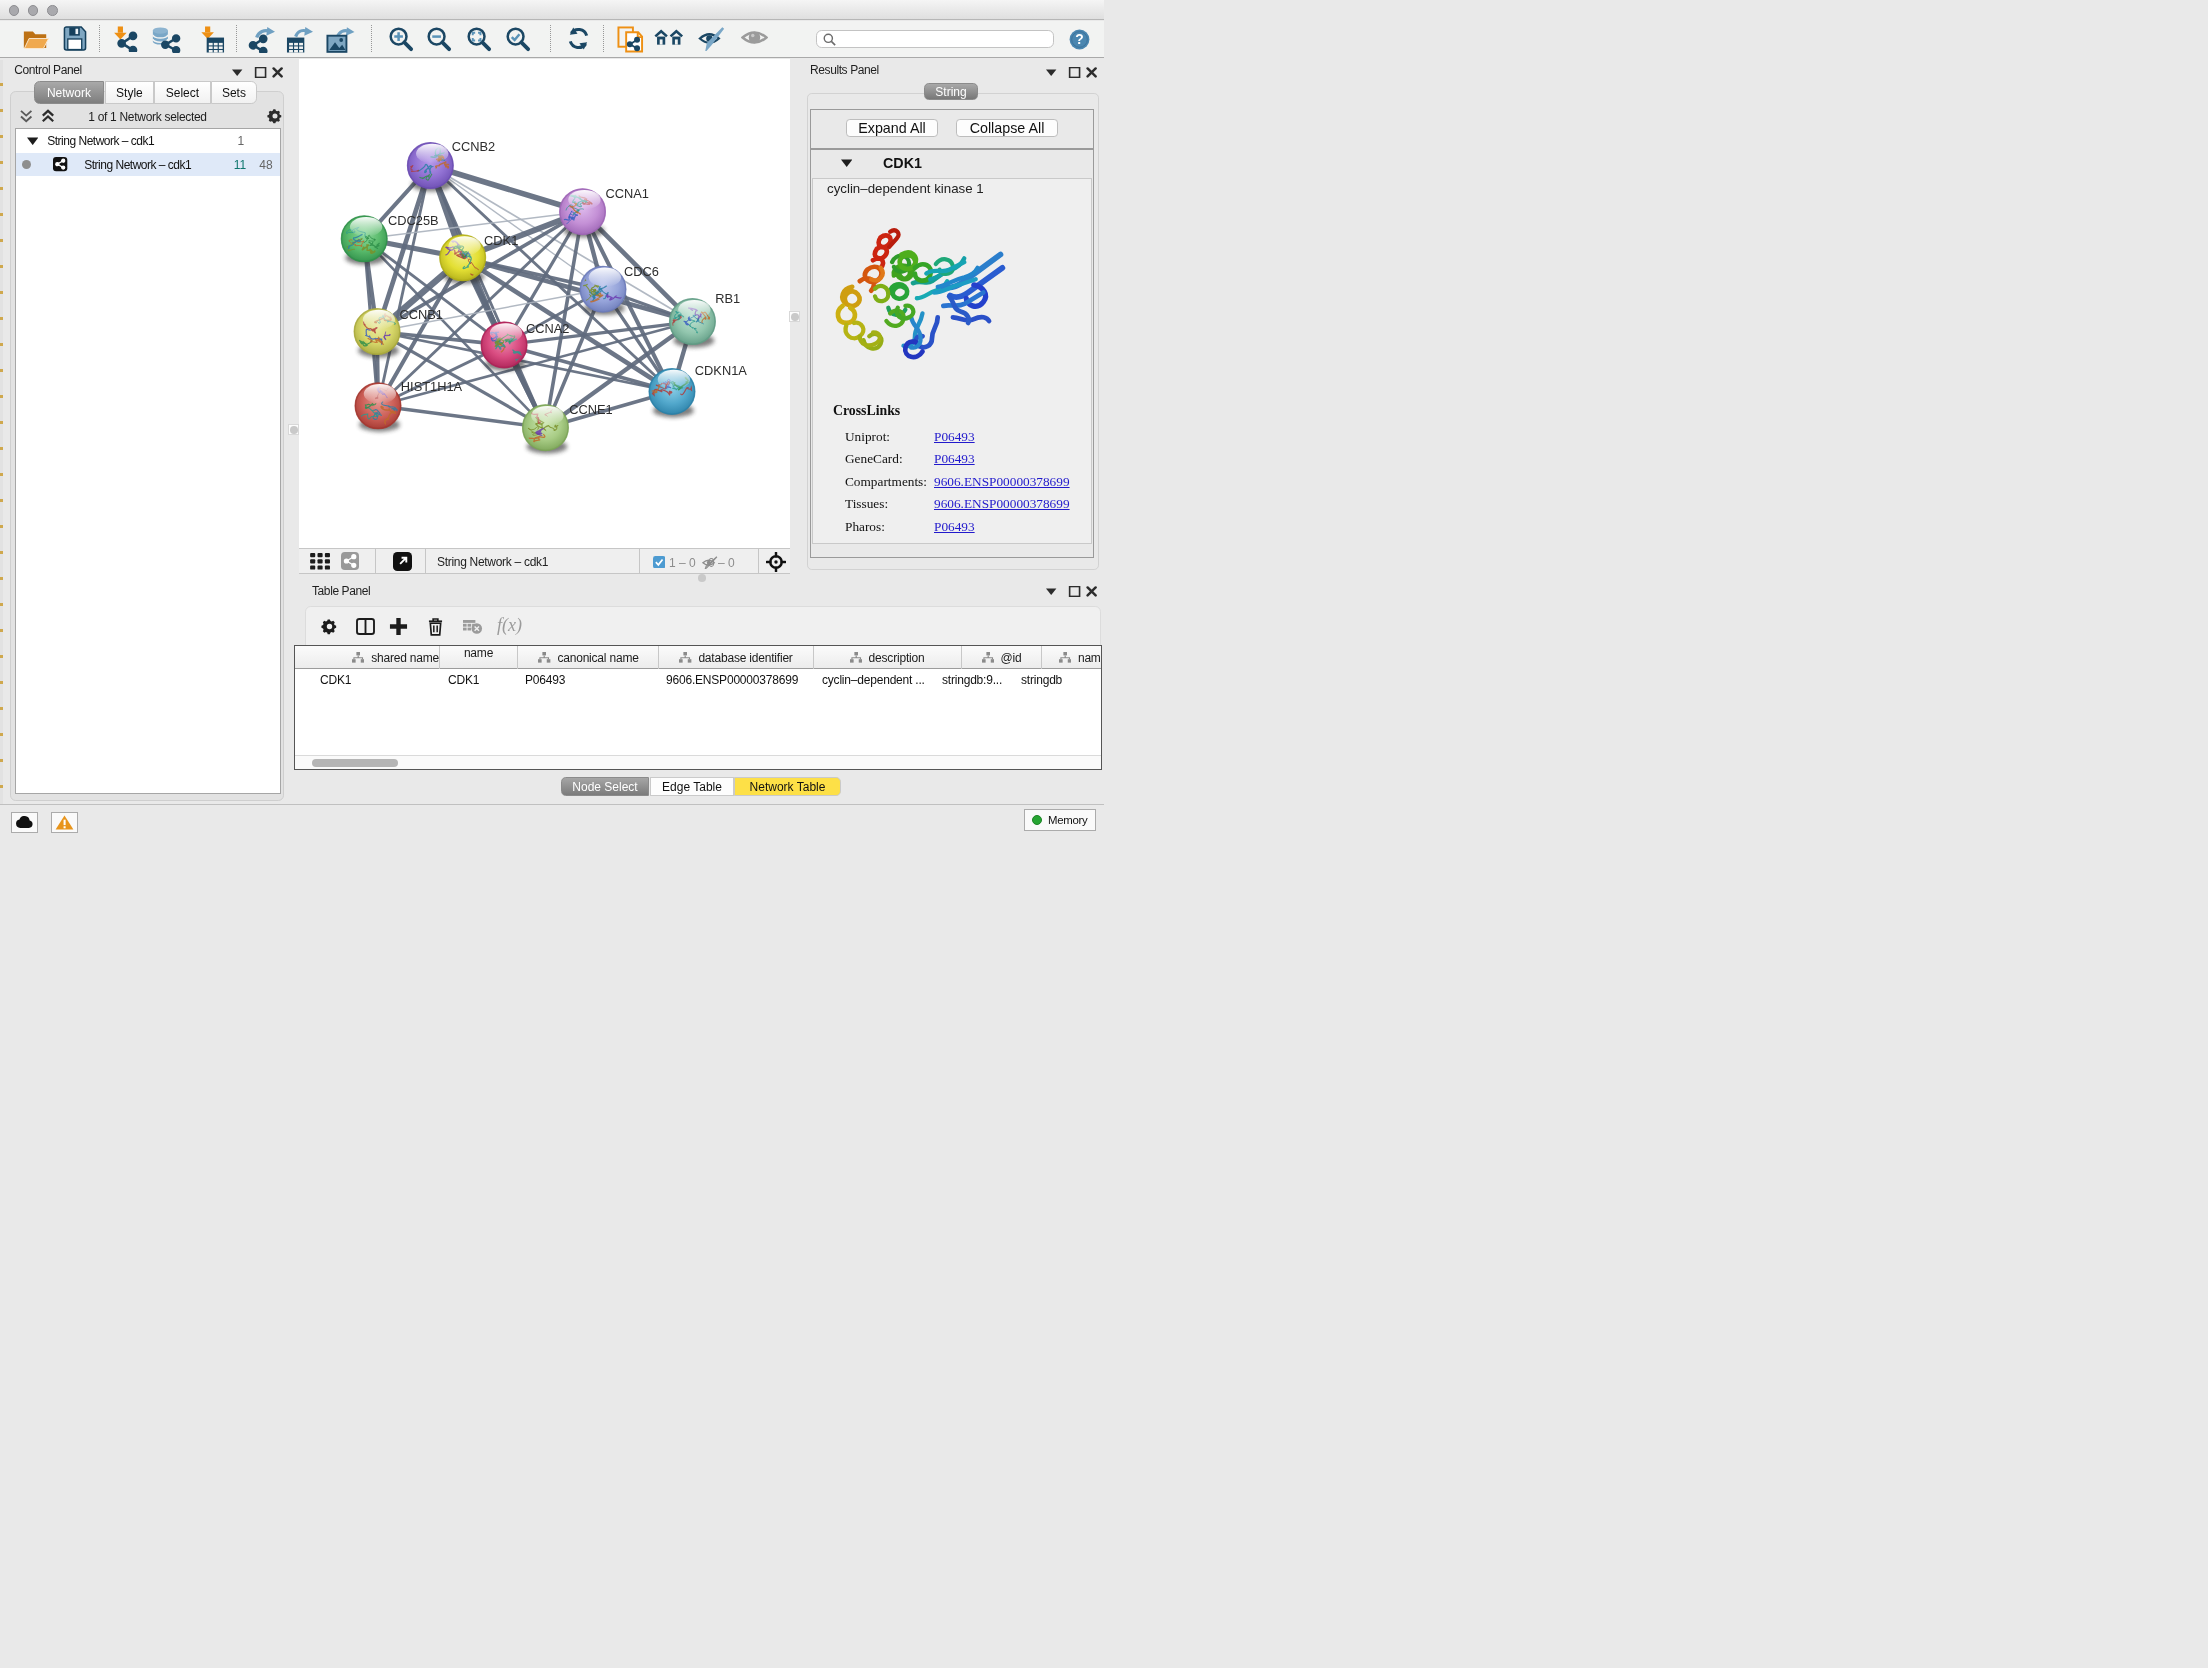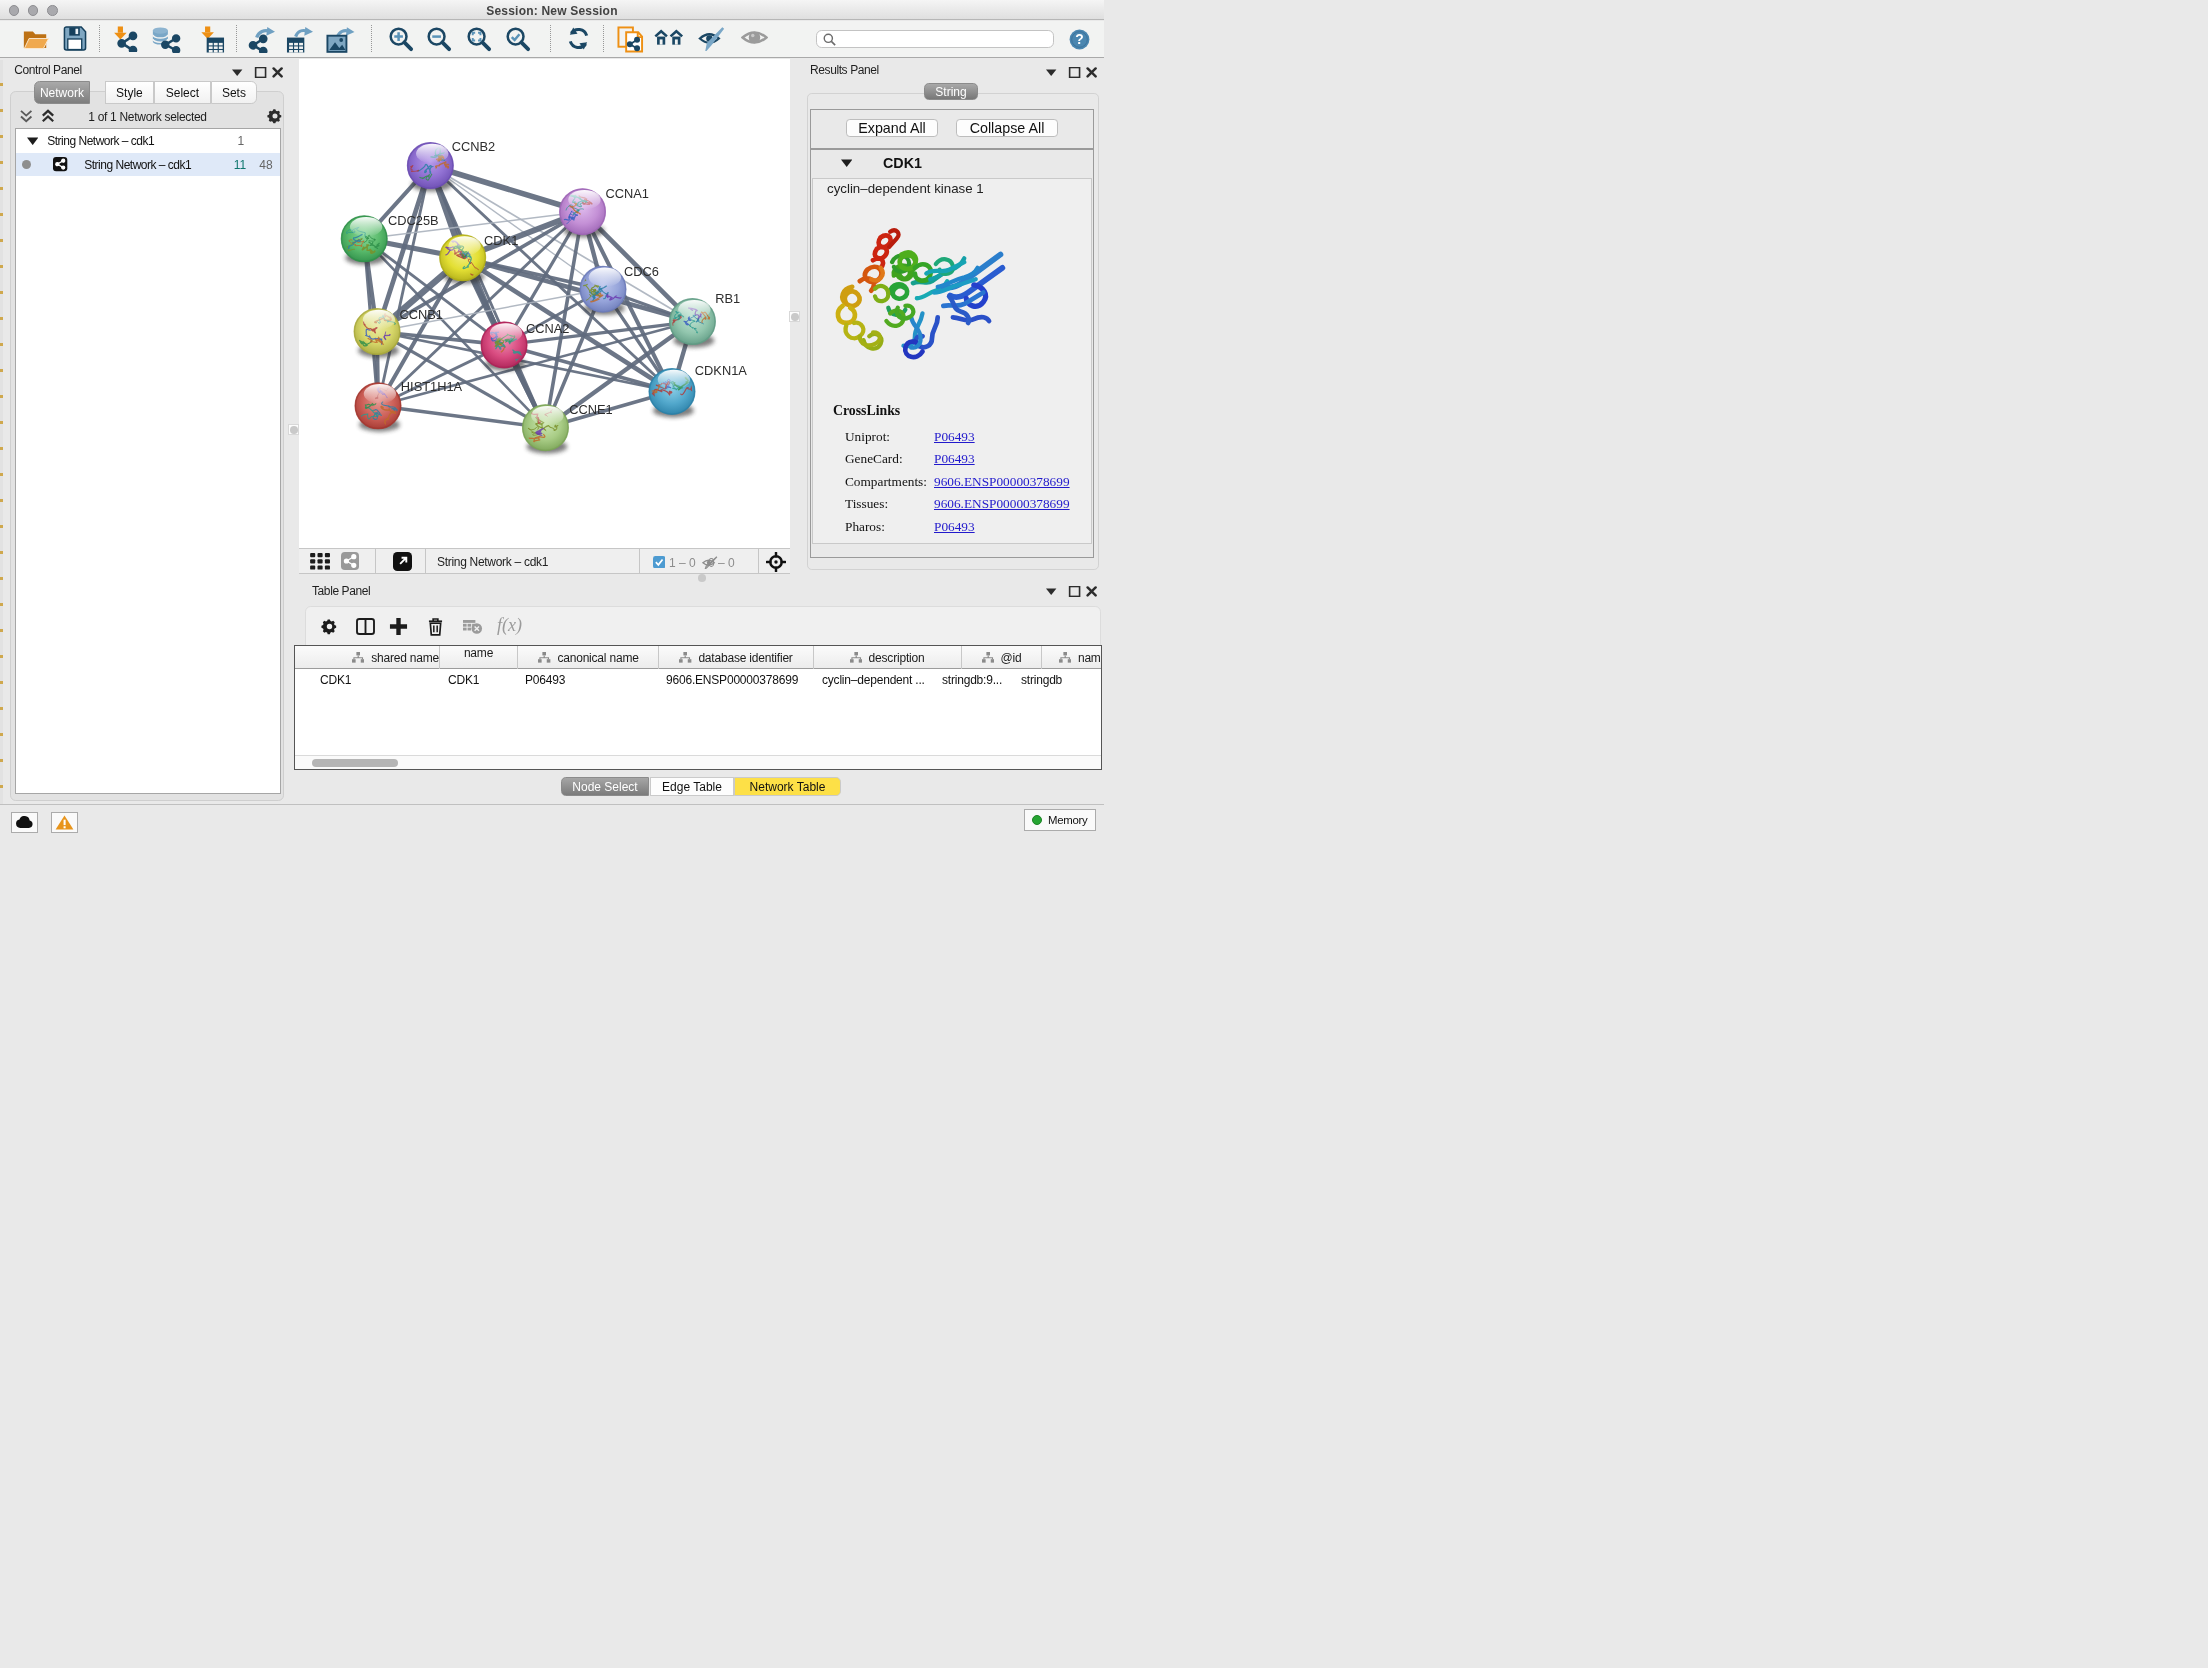--- a/index.html
+++ b/index.html
@@ -41,21 +41,20 @@
   svg { display:block; }
   .serif { font-family:"Liberation Serif", serif; }
 </style>
 </head>
 <body>
 
 <div id="titlebar">
   <div class="tl" style="left:8.6px"></div>
   <div class="tl" style="left:27.6px"></div>
   <div class="tl" style="left:47px"></div>
-  <div id="wintitle">Session: New Session</div>
 </div>
 
 <div id="toolbar">
 
   <svg class="tbi" style="left:21px" width="29.5" height="26" viewBox="0 0 31 27">
     <path d="M3 23 V5.5 h9.5 l2.5 3 h11.5 V23 z" fill="#bd7114"></path>
     <path d="M3.5 23.5 l5-10.5 h20.5 l-5.5 10.5 z" fill="#f0a94e" stroke="#fbe9d2" stroke-width="1"></path>
   </svg>
 
   <svg class="tbi" style="left:63px" width="24" height="25" viewBox="0 0 25 26">
@@ -271,21 +270,21 @@
               <circle cx="10.7" cy="3.9" r="1.6"></circle>
               <circle cx="10.7" cy="11.1" r="1.6"></circle>
           </g>
         </svg>
         <span style="position:absolute;left:68px;top:4.8px;font-size:12px;letter-spacing:-0.5px;color:#111;">String Network – cdk1</span>
         <span style="position:absolute;right:34px;top:4.8px;font-size:12px;color:#0f766e;">11</span>
         <span style="position:absolute;right:7.6px;top:4.8px;font-size:12px;color:#666;">48</span>
       </div>
     </div>
   </div>
-  <div class="tab tabsel" style="left:32px; width:56px; border-radius:5.7px 0 0 5.7px;">Network</div>
+  <div class="tab tabsel" style="left:32px; width:70px; border-radius:5.7px 0 0 5.7px;">Network</div>
   <div class="tab" style="left:103px; width:49px;">Style</div>
   <div class="tab" style="left:152px; width:57px;">Select</div>
   <div class="tab" style="left:209px; width:46px; border-radius:0 5.7px 5.7px 0;">Sets</div>
 </div>
 
 <div style="position:absolute;left:288px;top:424px;width:10.5px;height:11.4px;background:#fcfcfc;border:0.5px solid #d8d8d8;"></div>
 <div style="position:absolute;left:290px;top:426px;width:7.6px;height:7.6px;border-radius:50%;background:#c9c9c9;"></div>
 
 <div id="netcanvas"></div>
 <svg id="netsvg" style="position:absolute;left:299px;top:59px" width="491" height="489" viewBox="0 0 516 514">

